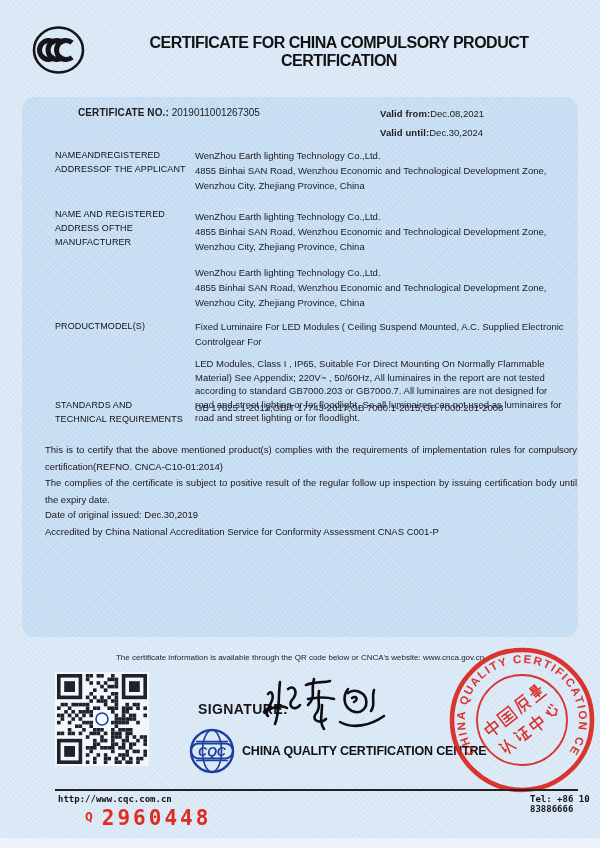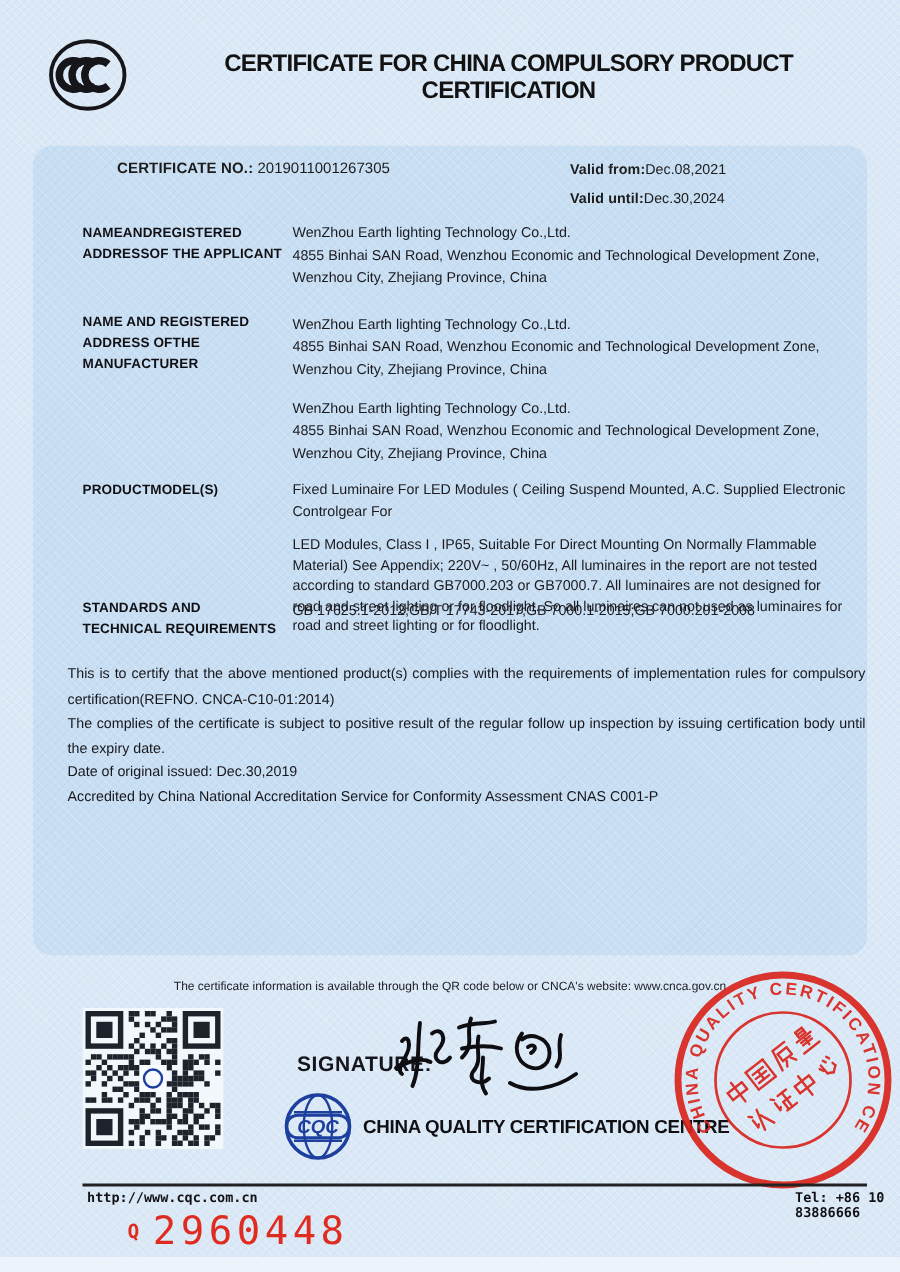--- a/index.html
+++ b/index.html
@@ -30,21 +30,21 @@
       repeating-linear-gradient(45deg, rgba(255,255,255,.25) 0px, rgba(255,255,255,0) 1px, rgba(255,255,255,0) 4px),
       repeating-linear-gradient(135deg, rgba(120,160,200,.12) 0px, rgba(120,160,200,0) 1px, rgba(120,160,200,0) 4px);
   }
 
   .cert-row { left:78px; top:107px; font-size:10px; }
   .cert-row b { letter-spacing:0.1px; }
   .valid-block { left:380px; top:104px; font-size:9.5px; line-height:19px; }
   .valid-block b { letter-spacing:0.1px; }
 
   .lbl {
-    left:55px; width:138px; font-size:9px; font-weight:bold;
+    left:55px; width:138px; font-size:9px; font-weight:normal;
     line-height:14px; color:#101014; letter-spacing:0.1px;
   }
   .val {
     left:195px; width:372px; font-size:9.5px; line-height:15px; color:#1b1b20;
   }
   .val .wrap { margin:0; }
   .product-rest { line-height:13.5px; }
 
   .stmt {
     left:45px; width:532px; font-size:9.5px; line-height:16.5px;
@@ -62,21 +62,21 @@
   .seal { left:447px; top:645px; width:150px; height:150px; opacity:0.92; }
 
   .divider { left:55px; top:789px; width:523px; height:0; border-top:2px solid #222; }
   .foot-row { top:794px; font-family:"DejaVu Sans Mono", monospace; font-size:9px; font-weight:bold; color:#121216; }
   .foot-web { left:58px; }
   .foot-addr { left:173px; }
   .foot-tel { left:486px;padding-left:44px; }
 
   .serial { left:85px; top:806px; color: var(--serial-red, #e02b20); font-family:"DejaVu Sans Mono", monospace; }
   .serial .q { font-size:13px; font-weight:bold; vertical-align:4px; }
-  .serial .num { font-size:26px; font-weight:normal; letter-spacing:3px; margin-left:9px; }
+  .serial .num { font-size:21px; font-weight:bold; letter-spacing:3px; margin-left:9px; }
 
   .bottom-edge { left:0; top:838px; width:600px; height:10px; background:#ecf3fa; }
 
   
   .ink-stroke { stroke:#15151a; fill:none; }
   .seal-stroke { stroke: var(--seal-red, #d9251c); fill:none; stroke-linecap:round; }
   .seal-text { fill: var(--seal-red, #d9251c); font-family:"Liberation Sans", sans-serif; font-weight:bold; }
   .cqc-stroke { stroke: var(--cqc-blue, #1d3f9e); fill:none; }
   .cqc-text { fill: var(--cqc-blue, #1d3f9e); font-family:"Liberation Sans", sans-serif; font-weight:bold; font-style:italic; }
   .qr-mod { fill:#1d222b; }

